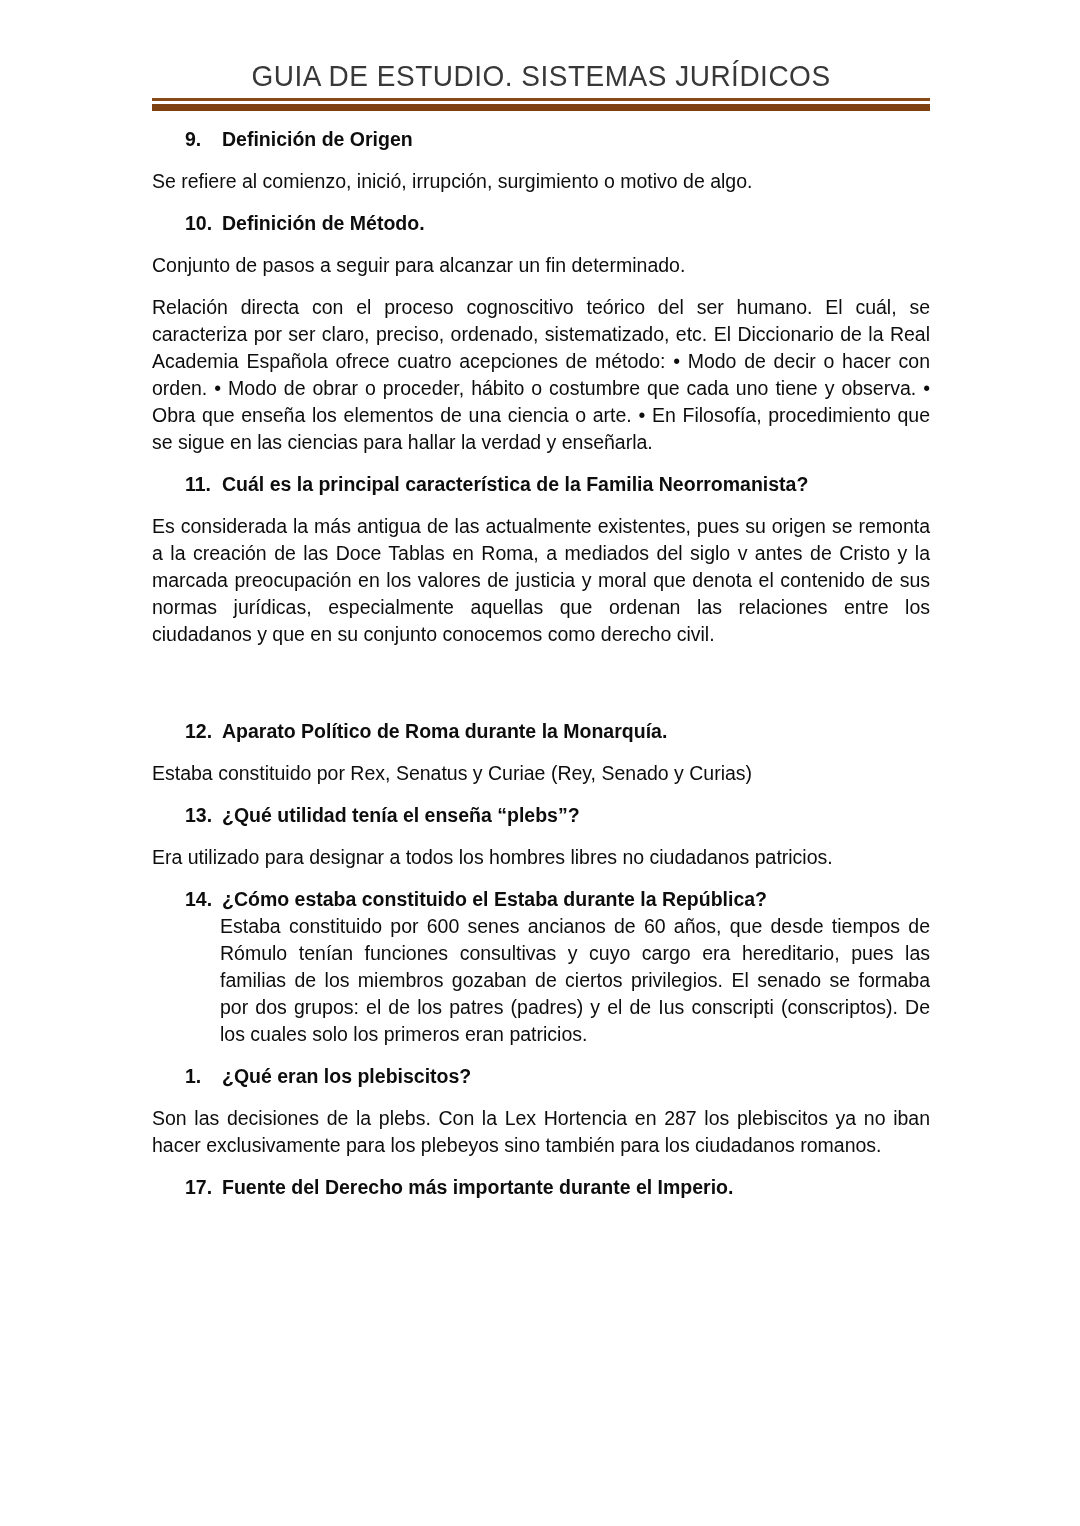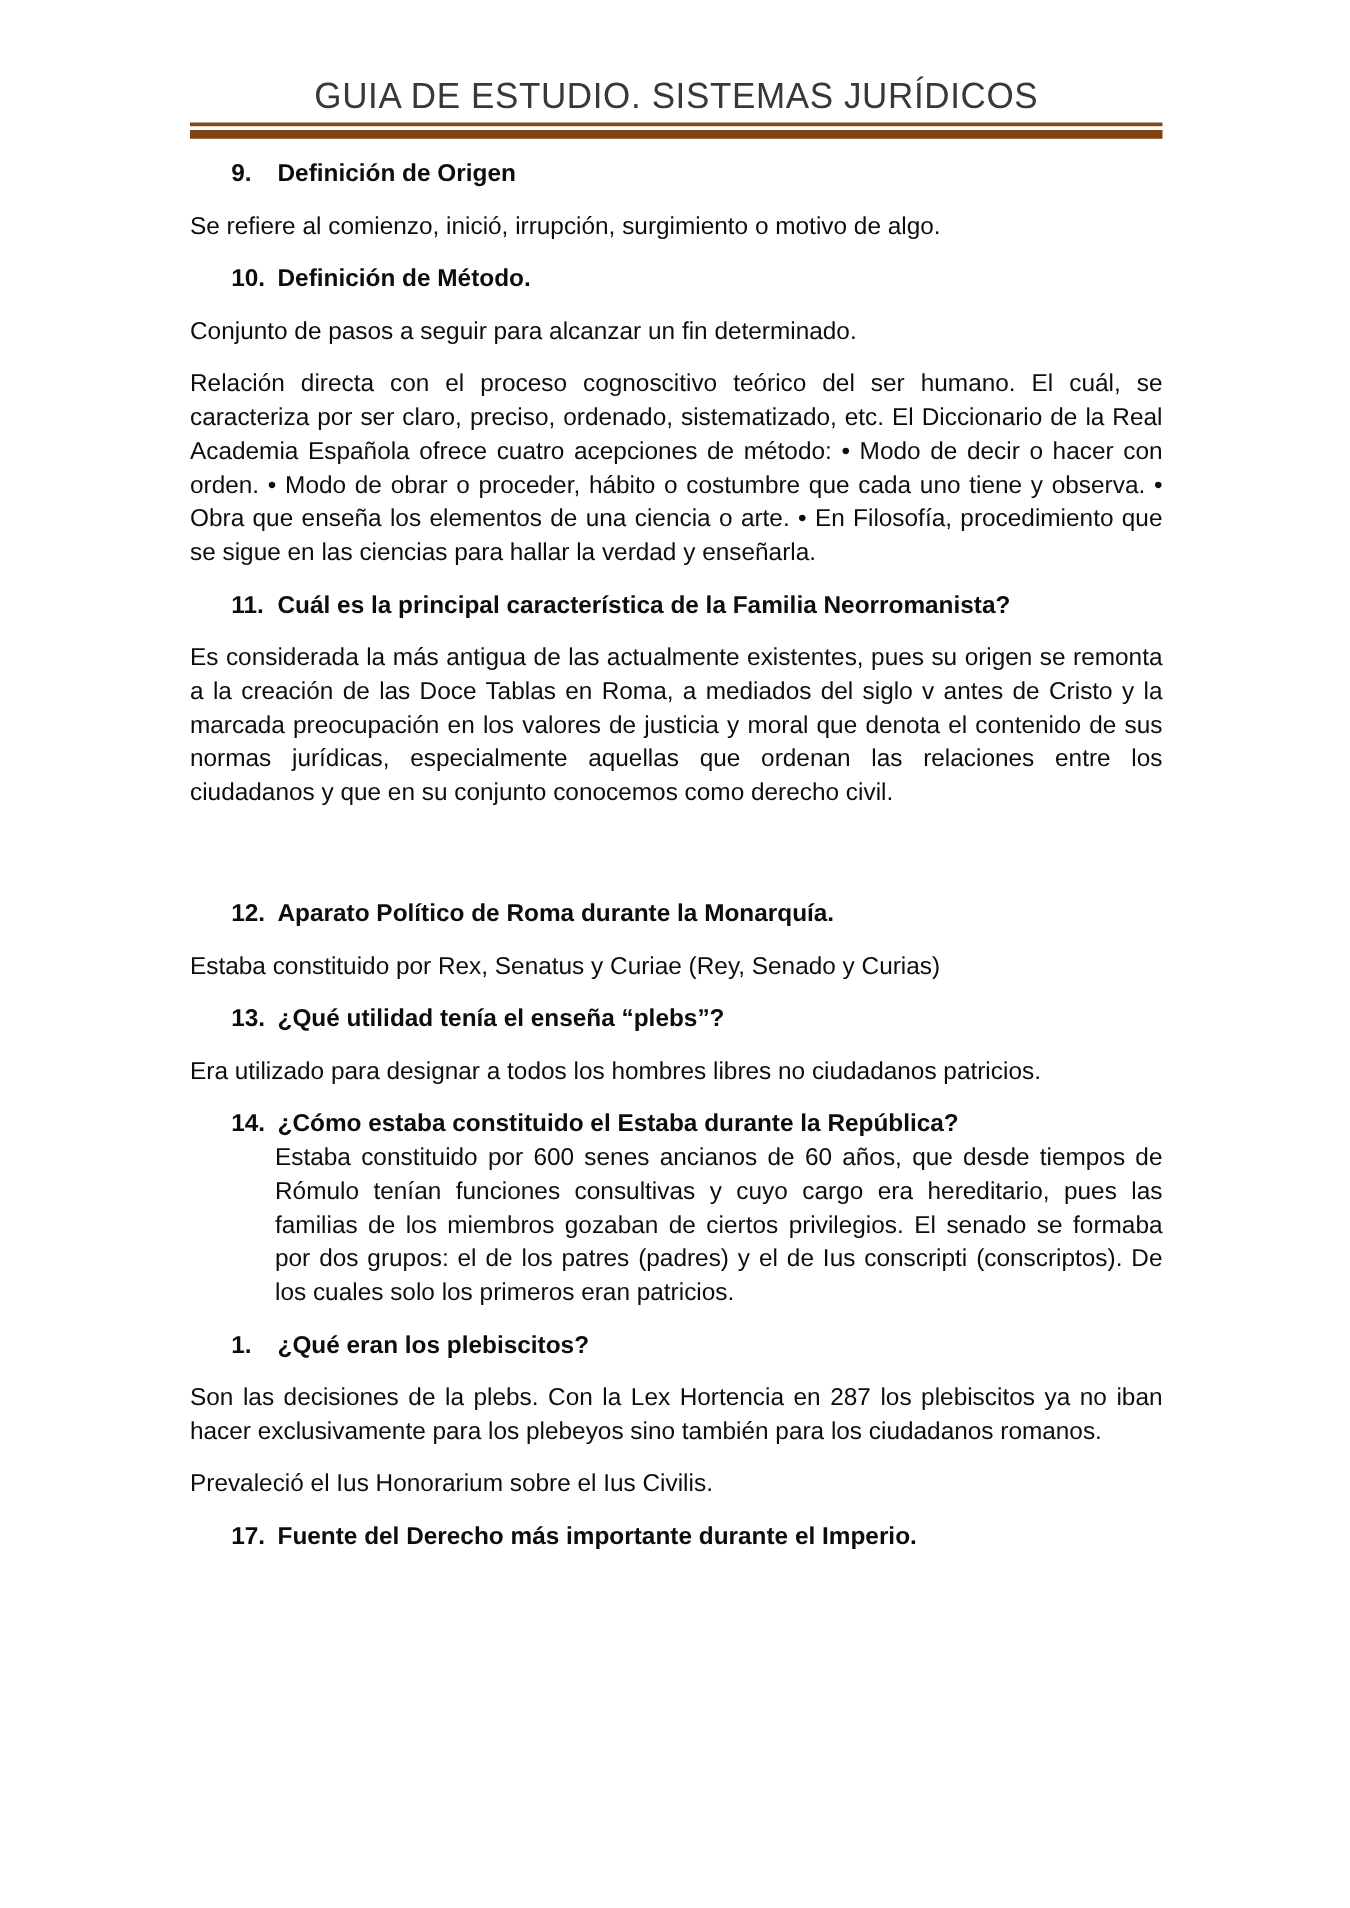--- a/index.html
+++ b/index.html
@@ -97,19 +97,18 @@
   <div class="q-heading">
     <span class="q-num">14.</span><span>¿Cómo estaba constituido el Estaba durante la República?</span>
   </div>
   <div class="ans ans-indent">Estaba constituido por 600 senes ancianos de 60 años, que desde tiempos de Rómulo tenían funciones consultivas y cuyo cargo era hereditario, pues las familias de los miembros gozaban de ciertos privilegios. El senado se formaba por dos grupos: el de los patres (padres) y el de Ius conscripti (conscriptos). De los cuales solo los primeros eran patricios.</div>
 
   <div class="q-heading">
     <span class="q-num">1.</span><span>¿Qué eran los plebiscitos?</span>
   </div>
   <div class="ans">Son las decisiones de la plebs. Con la Lex Hortencia en 287 los plebiscitos ya no iban hacer exclusivamente para los plebeyos sino también para los ciudadanos romanos.</div>
 
-  <div class="ans">Prevaleció el Ius Honorarium sobre el Ius Civilis.</div>
 
   <div class="q-heading">
     <span class="q-num">17.</span><span>Fuente del Derecho más importante durante el Imperio.</span>
   </div>
 
 </div>
 
 </body></html>

